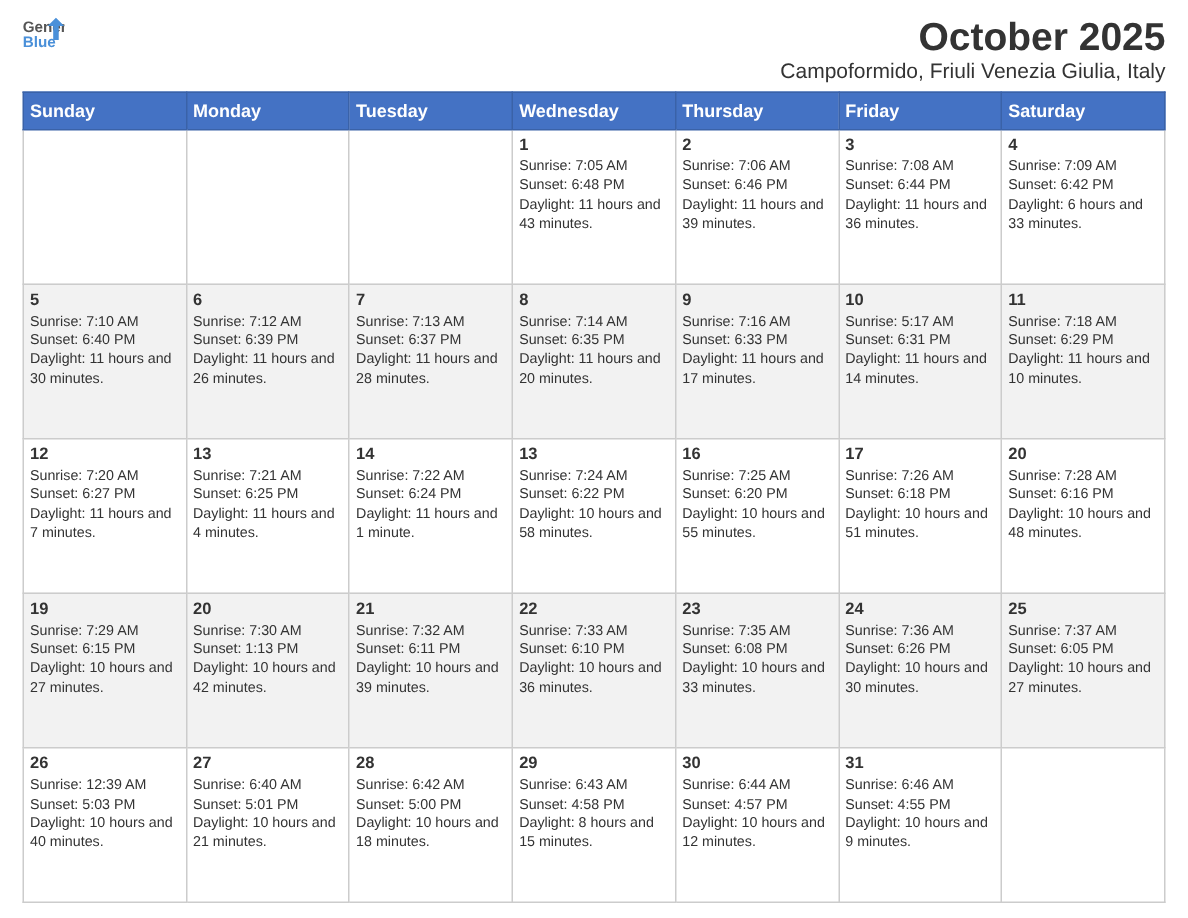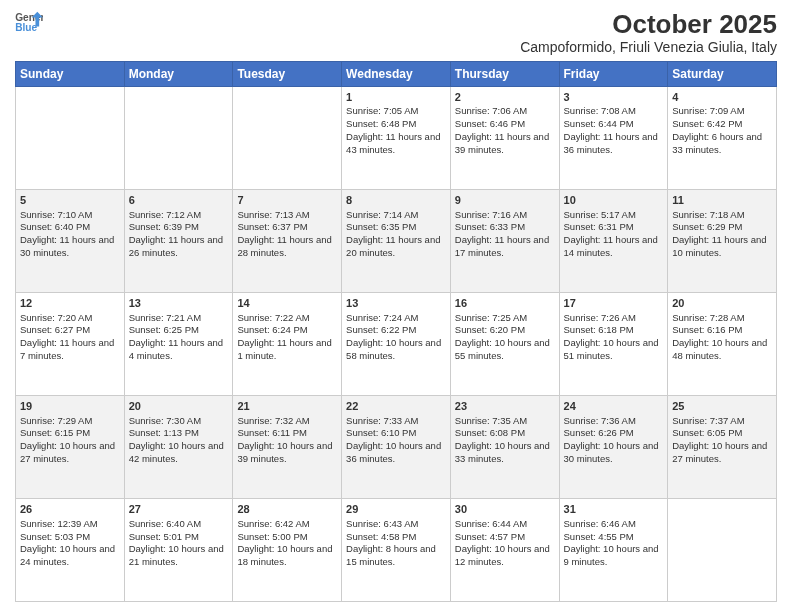--- a/index.html
+++ b/index.html
@@ -145,21 +145,21 @@
         <tr>
           <td class="alt-row"><span class="day-num">19</span><span>Sunrise: 7:29 AM</span><br><span>Sunset: 6:15 PM</span><br><span>Daylight: 10 hours and 27 minutes.</span></td>
           <td class="alt-row"><span class="day-num">20</span><span>Sunrise: 7:30 AM</span><br><span>Sunset: 1:13 PM</span><br><span>Daylight: 10 hours and 42 minutes.</span></td>
           <td class="alt-row"><span class="day-num">21</span><span>Sunrise: 7:32 AM</span><br><span>Sunset: 6:11 PM</span><br><span>Daylight: 10 hours and 39 minutes.</span></td>
           <td class="alt-row"><span class="day-num">22</span><span>Sunrise: 7:33 AM</span><br><span>Sunset: 6:10 PM</span><br><span>Daylight: 10 hours and 36 minutes.</span></td>
           <td class="alt-row"><span class="day-num">23</span><span>Sunrise: 7:35 AM</span><br><span>Sunset: 6:08 PM</span><br><span>Daylight: 10 hours and 33 minutes.</span></td>
           <td class="alt-row"><span class="day-num">24</span><span>Sunrise: 7:36 AM</span><br><span>Sunset: 6:26 PM</span><br><span>Daylight: 10 hours and 30 minutes.</span></td>
           <td class="alt-row"><span class="day-num">25</span><span>Sunrise: 7:37 AM</span><br><span>Sunset: 6:05 PM</span><br><span>Daylight: 10 hours and 27 minutes.</span></td>
         </tr>
         <tr>
-          <td><span class="day-num">26</span><span>Sunrise: 12:39 AM</span><br><span>Sunset: 5:03 PM</span><br><span>Daylight: 10 hours and 24 minutes.</span></td>
+          <td><span class="day-num">26</span><span>Sunrise: 12:39 AM</span><br><span>Sunset: 5:03 PM</span><br><span>Daylight: 10 hours and 40 minutes.</span></td>
           <td><span class="day-num">27</span><span>Sunrise: 6:40 AM</span><br><span>Sunset: 5:01 PM</span><br><span>Daylight: 10 hours and 21 minutes.</span></td>
           <td><span class="day-num">28</span><span>Sunrise: 6:42 AM</span><br><span>Sunset: 5:00 PM</span><br><span>Daylight: 10 hours and 18 minutes.</span></td>
           <td><span class="day-num">29</span><span>Sunrise: 6:43 AM</span><br><span>Sunset: 4:58 PM</span><br><span>Daylight: 8 hours and 15 minutes.</span></td>
           <td><span class="day-num">30</span><span>Sunrise: 6:44 AM</span><br><span>Sunset: 4:57 PM</span><br><span>Daylight: 10 hours and 12 minutes.</span></td>
           <td><span class="day-num">31</span><span>Sunrise: 6:46 AM</span><br><span>Sunset: 4:55 PM</span><br><span>Daylight: 10 hours and 9 minutes.</span></td>
           <td class="empty"></td>
         </tr>
       </tbody>
   </table>
 </div>

